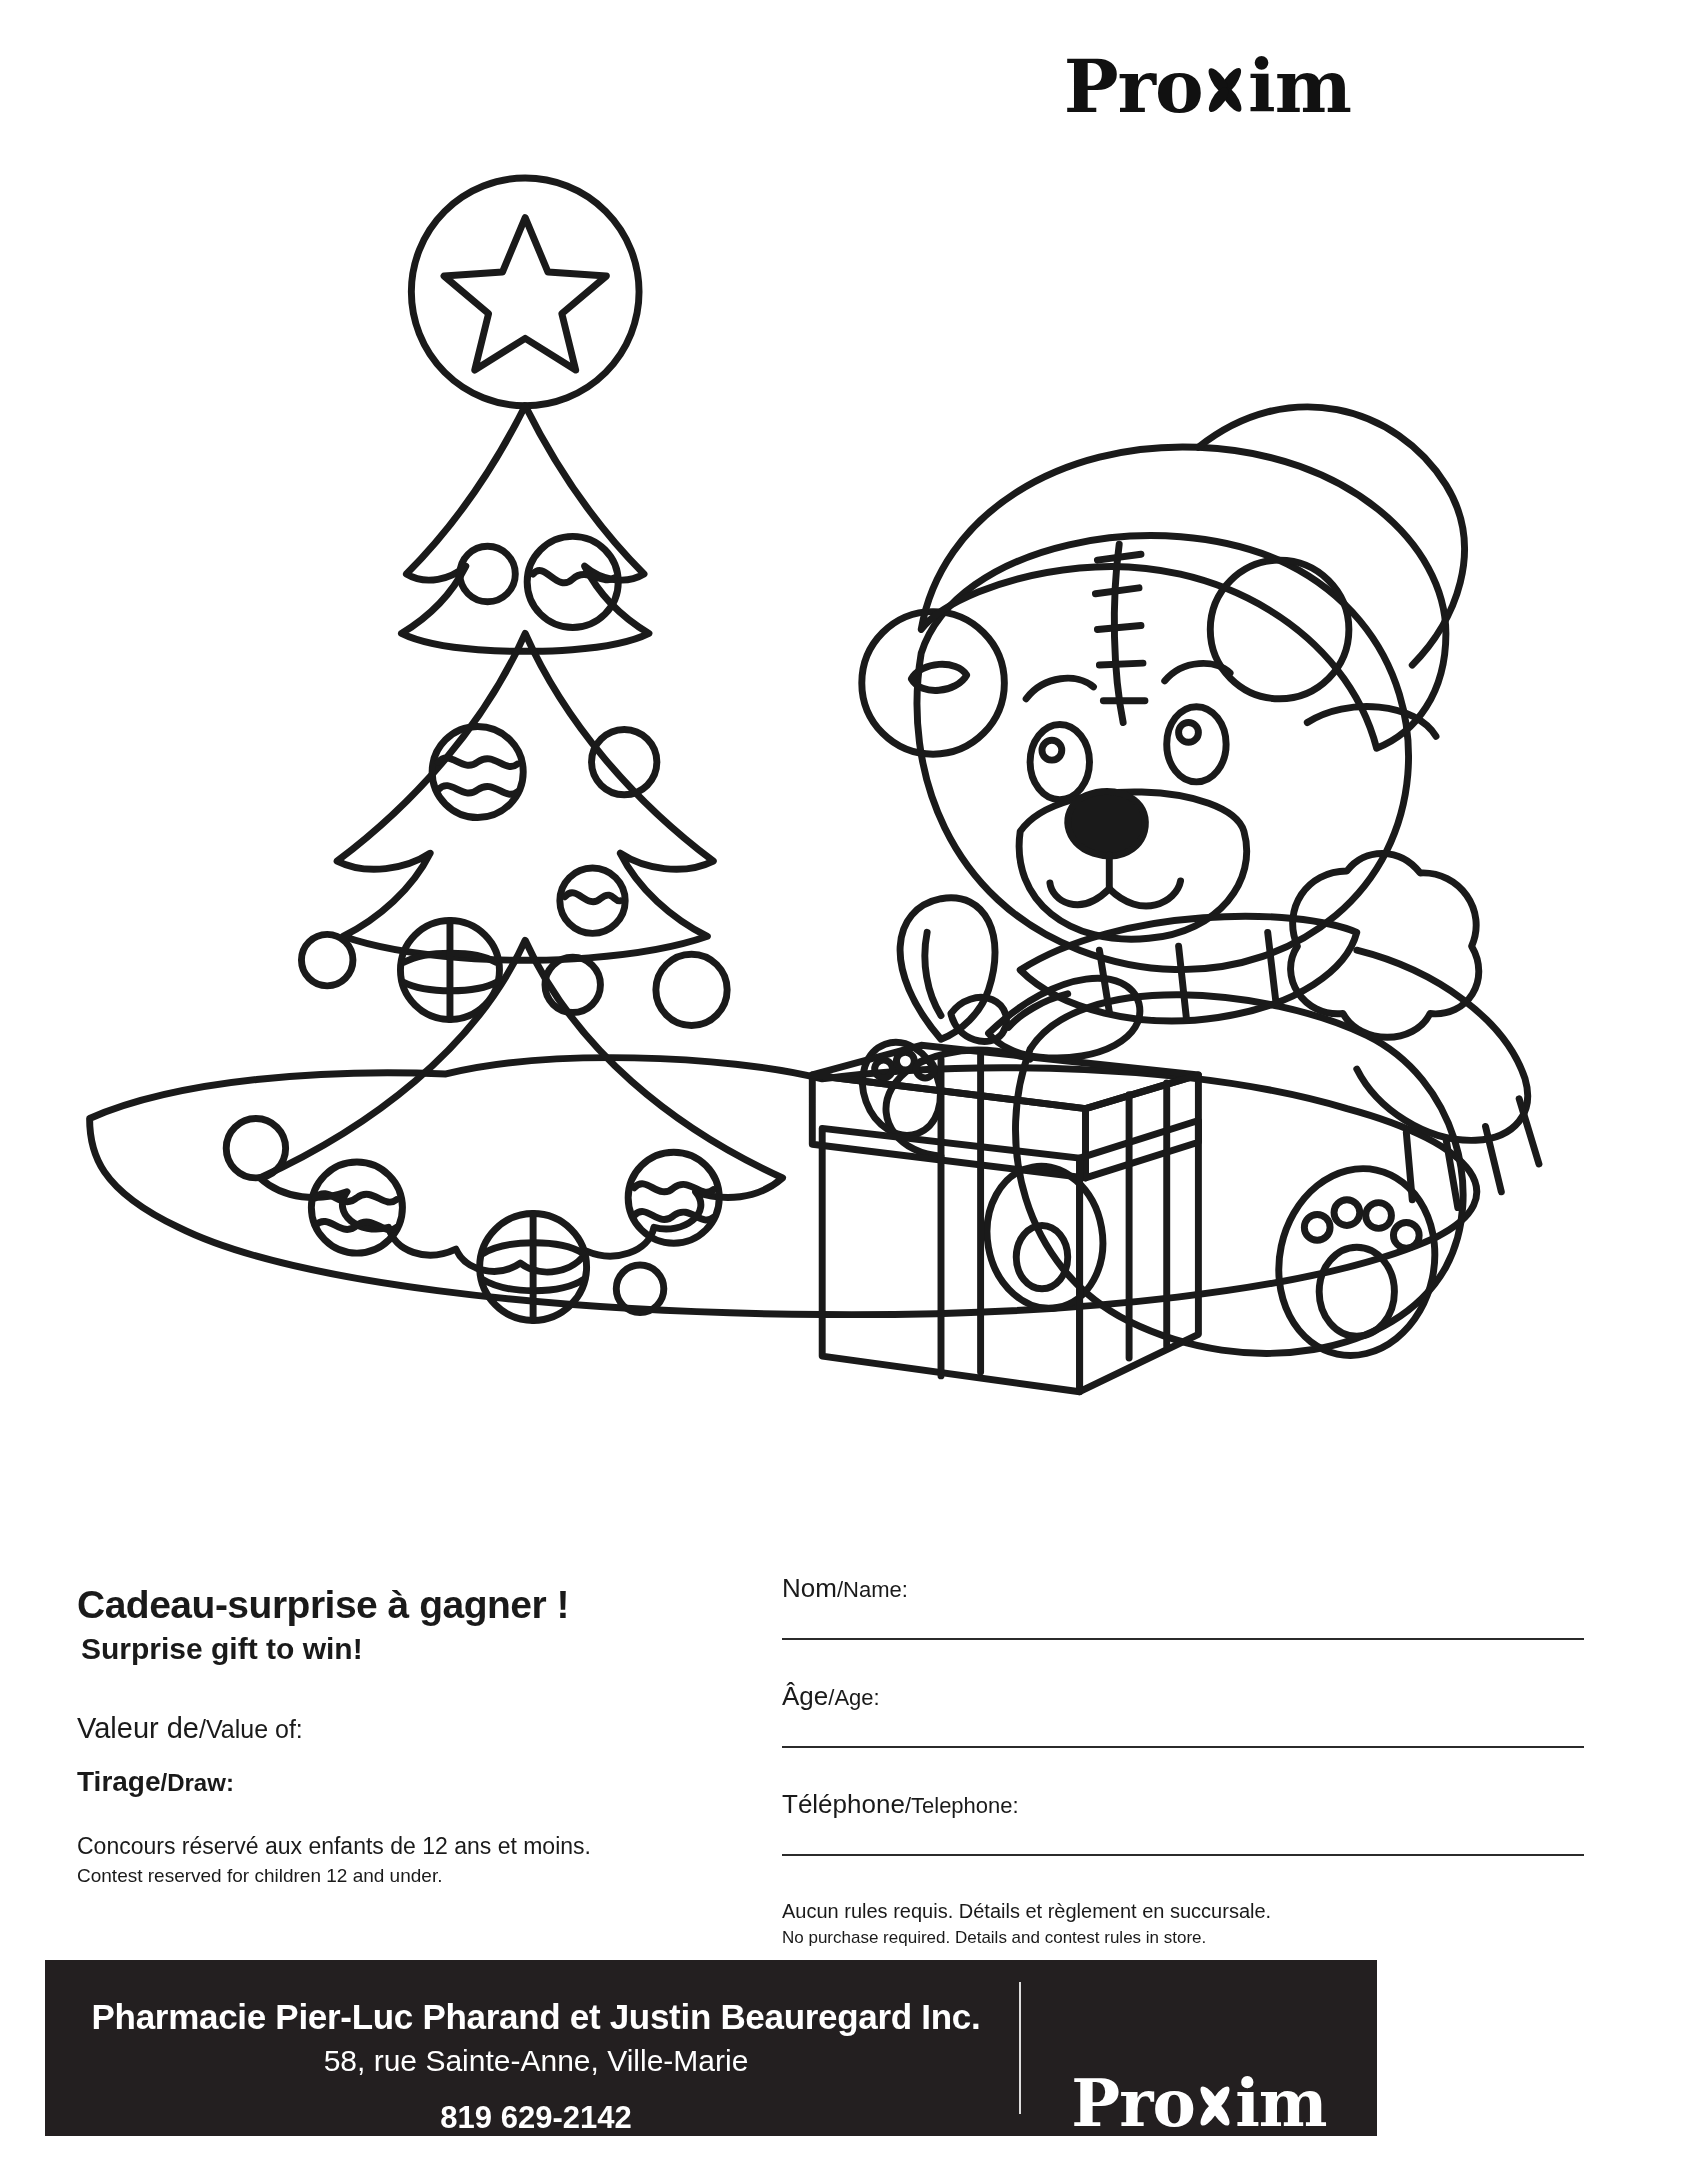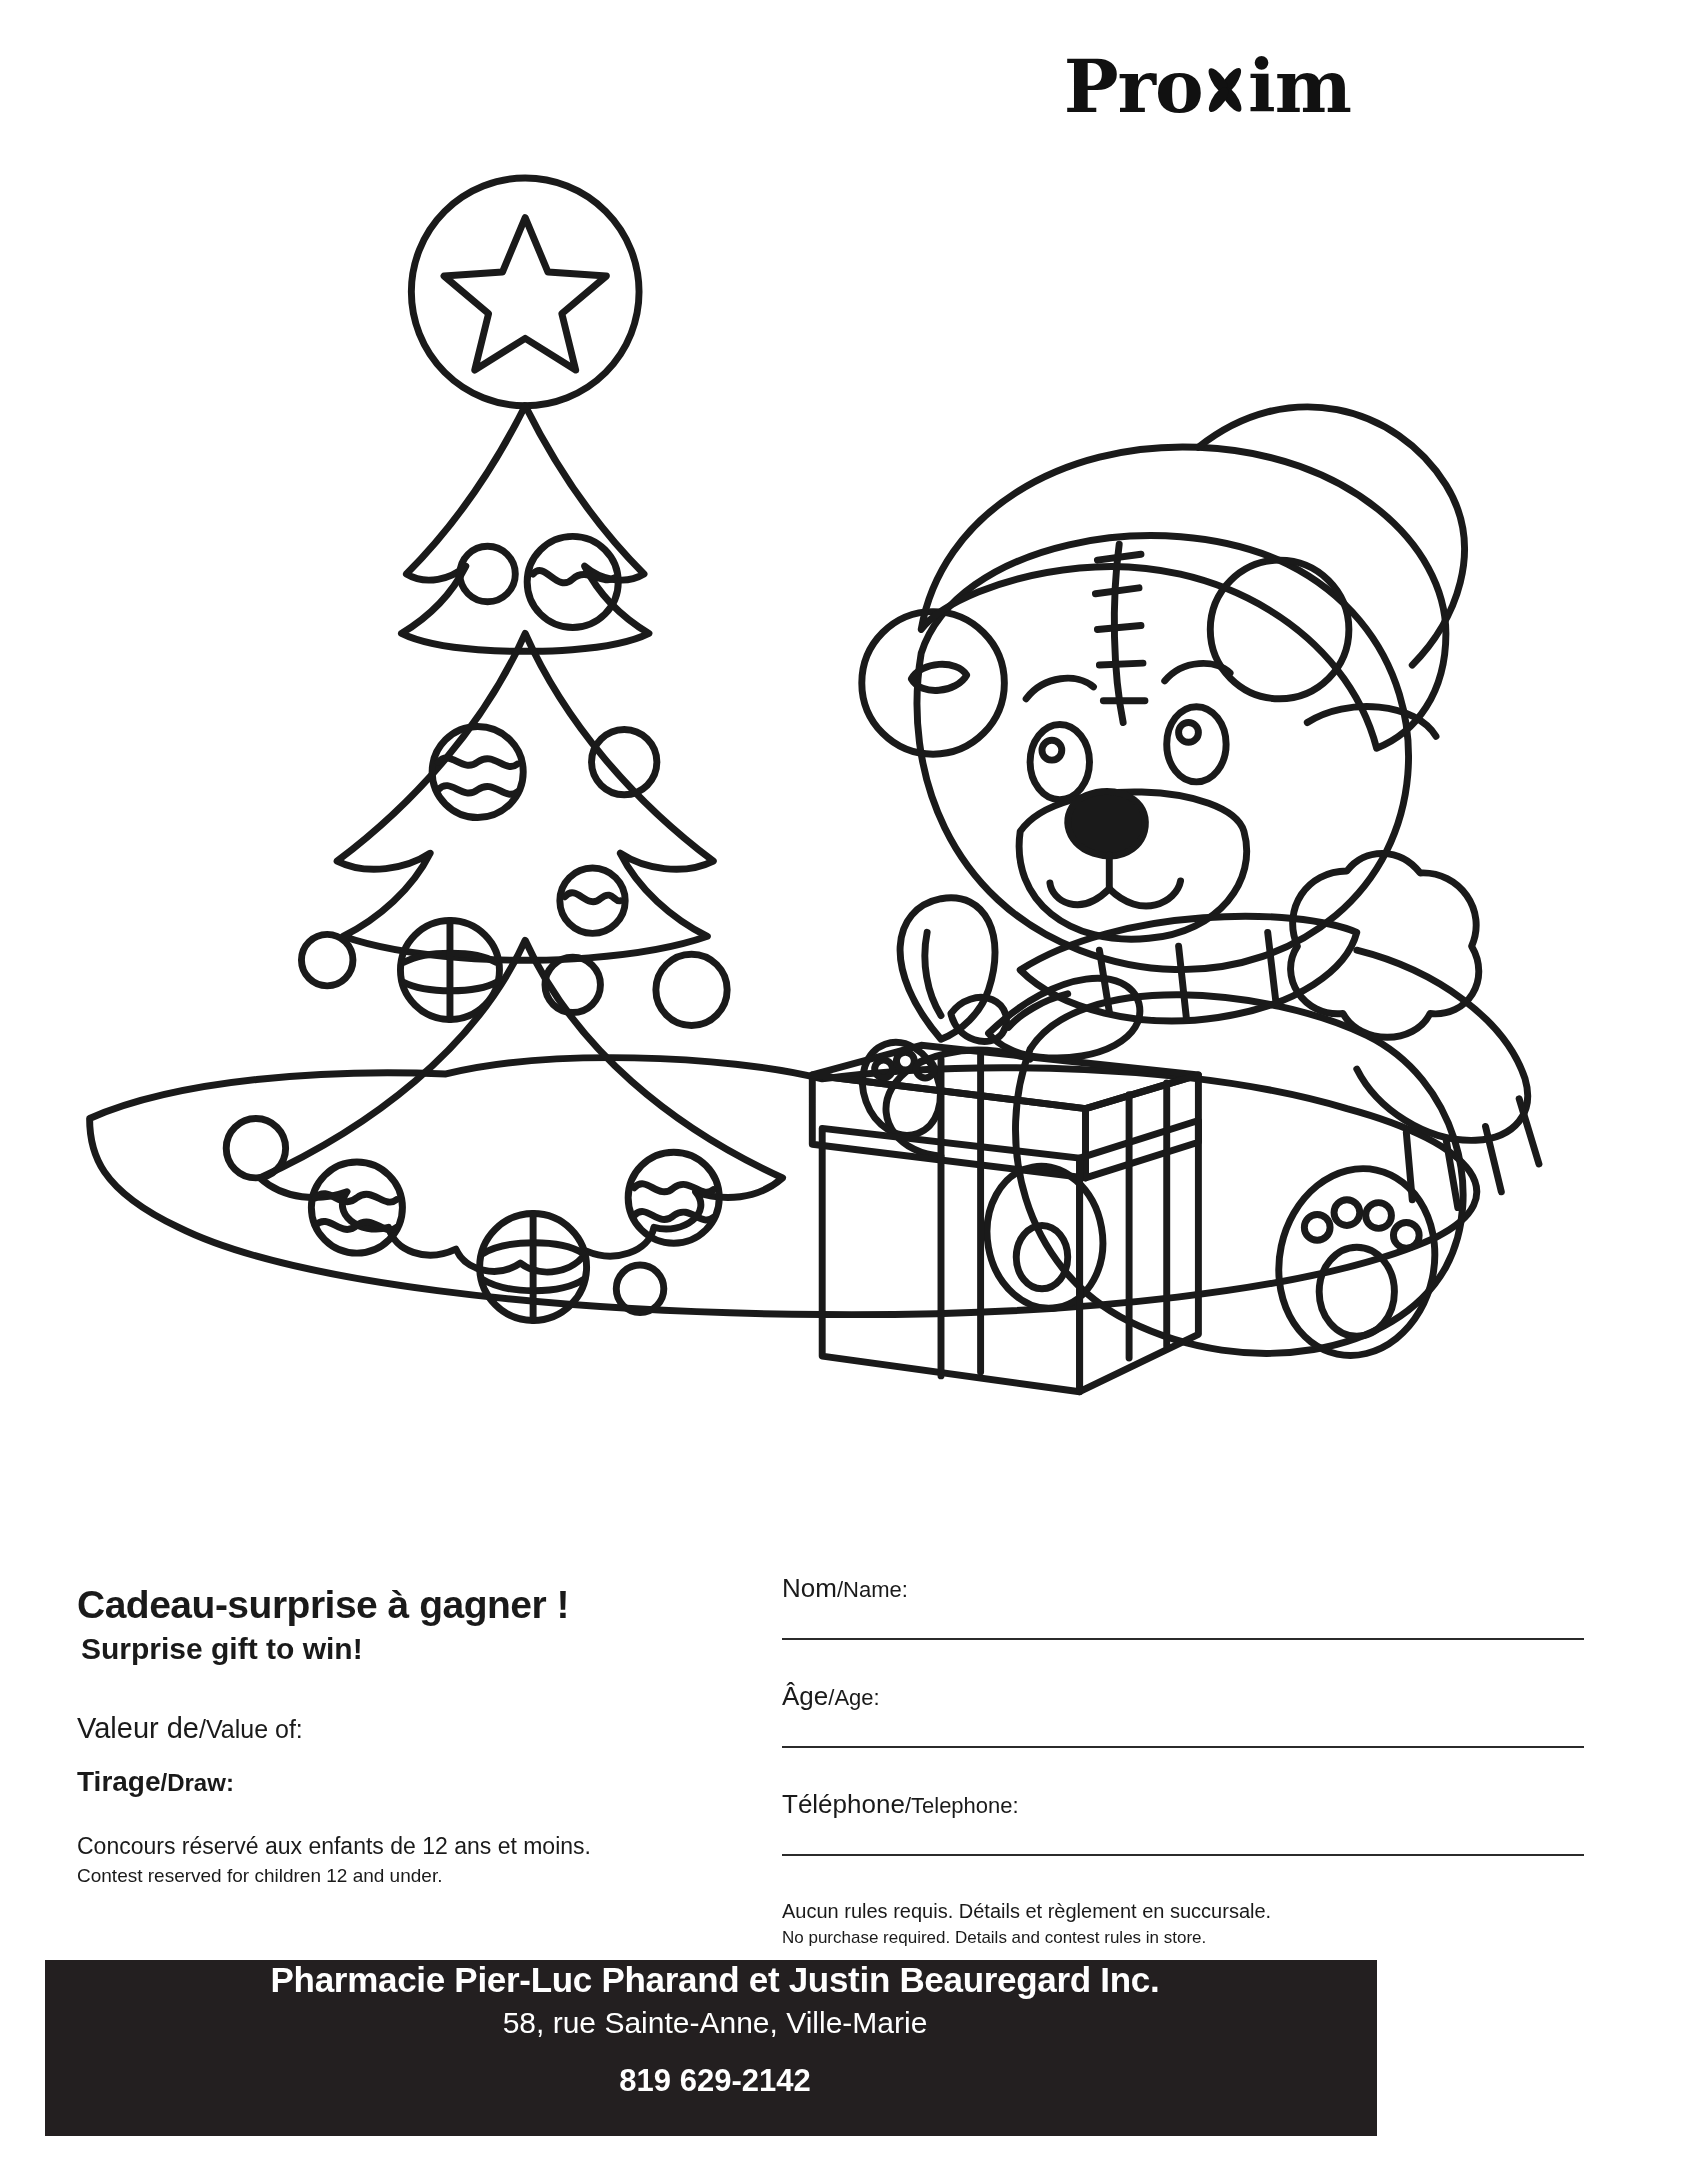--- a/index.html
+++ b/index.html
@@ -150,23 +150,22 @@
   
   .footer {
     position: absolute;
     left: 45px;
     right: 45px;
     bottom: 42px;
     height: 176px;
     background: #231f20;
     color: #ffffff;
     display: flex;
-    align-items: center;
+    align-items: flex-end;
     box-sizing: border-box;
-    flex-direction: column;
   }
   .footer-left {
     flex: 1;
     text-align: center;
     padding: 0 28px 0 36px;
   }
   .pharmacy-name {
     font-size: 35px;
     font-weight: bold;
     letter-spacing: -0.3px;

